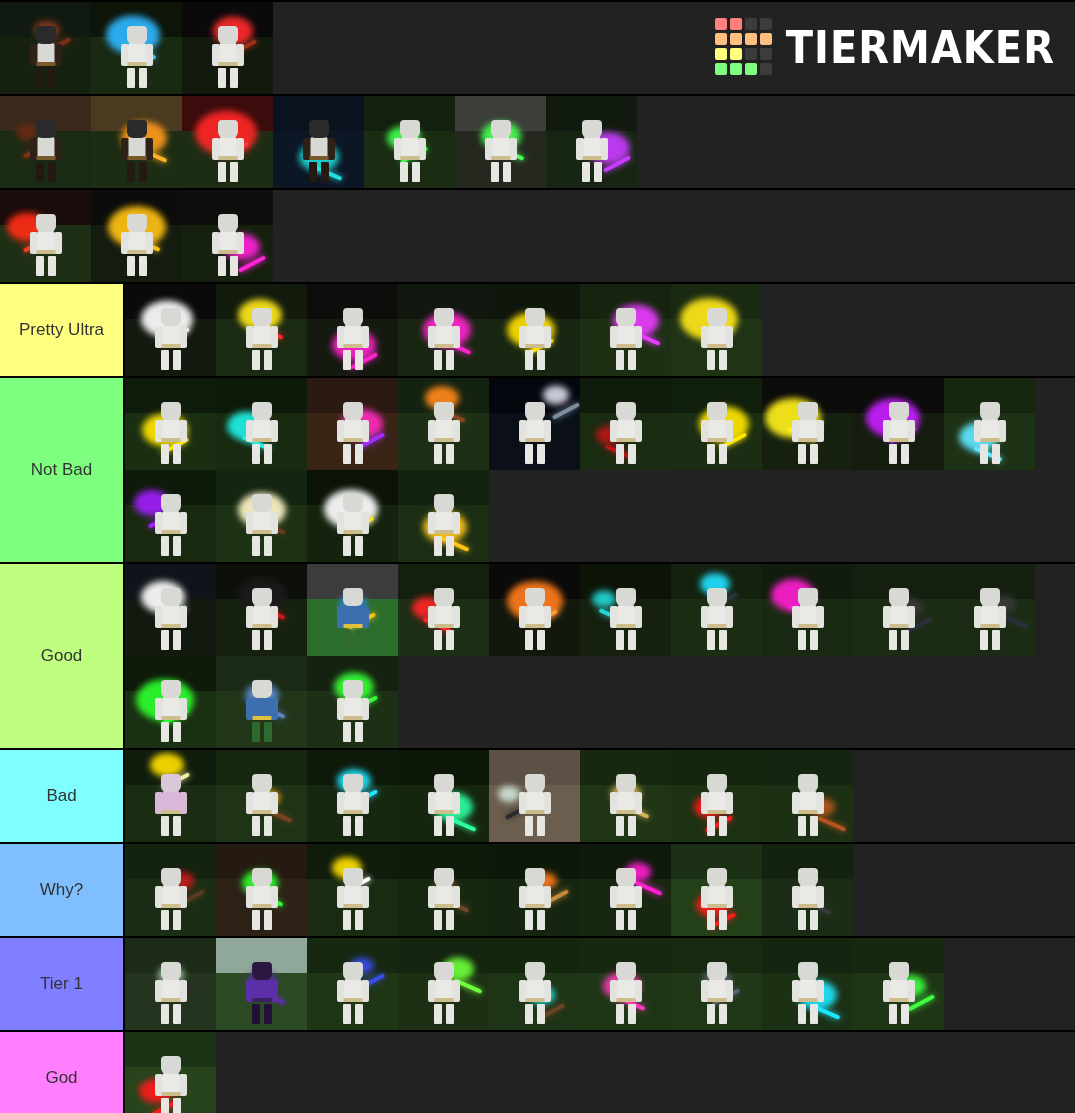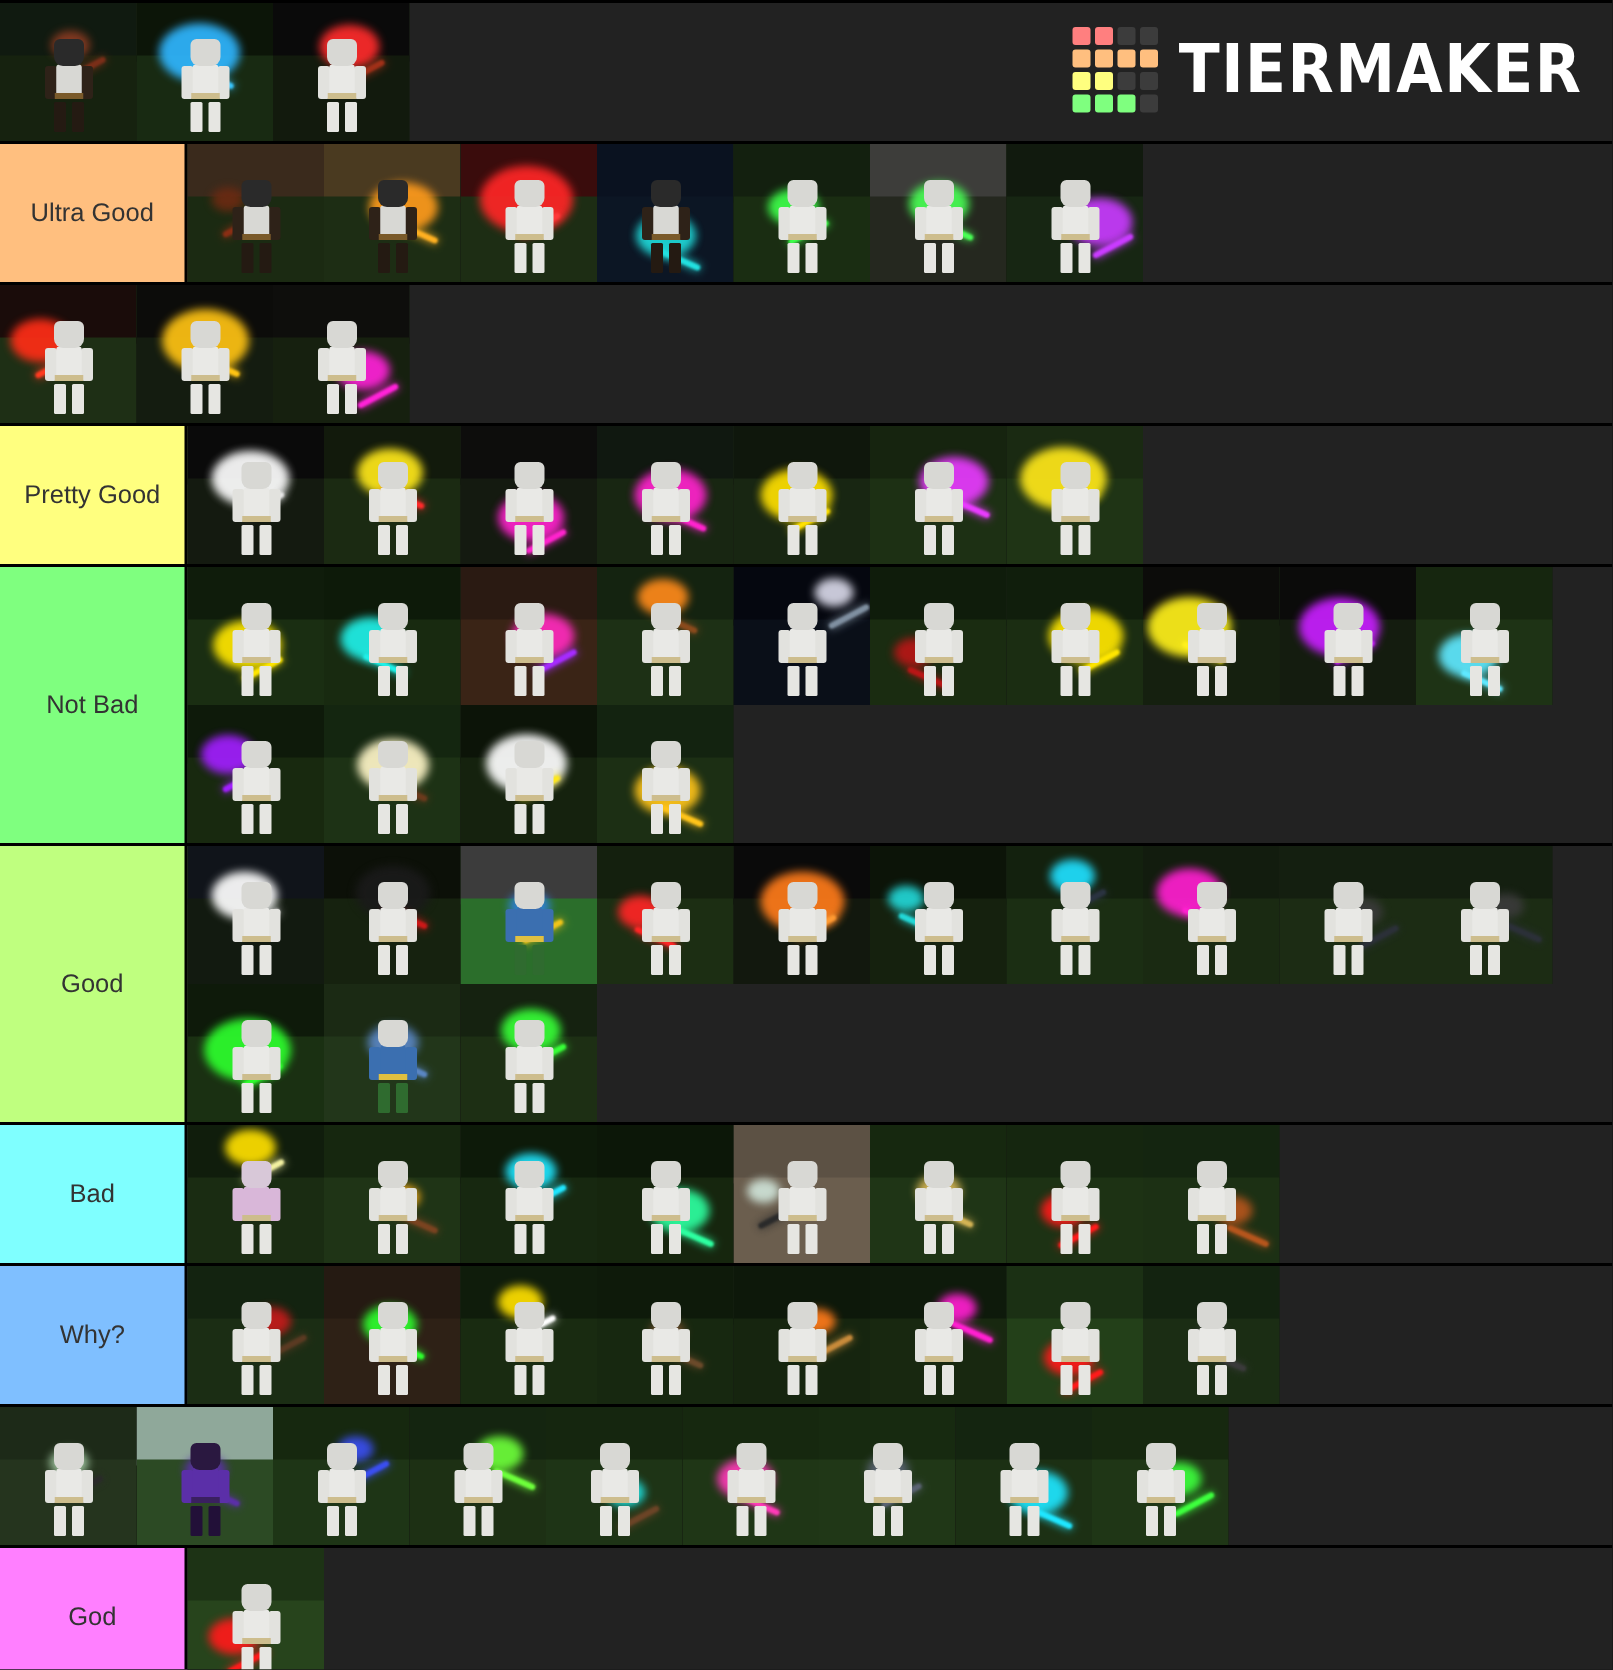--- a/index.html
+++ b/index.html
@@ -253,21 +253,20 @@
                 <div class="belt" style="background: rgb(205, 189, 141);"></div>
                 <div class="leg-l" style="background: rgb(230, 230, 226);"></div>
                 <div class="leg-r" style="background: rgb(230, 230, 226);"></div>
                 <div class="head" style="background: rgb(216, 216, 212);"></div>
               </div>
             </div>
           </div>
         </div>
       </div>
       <div class="tier-row">
-        <div class="tier-label" style="background: rgb(255, 191, 127);">Ultra Good</div>
         <div class="tier-items">
           <div class="tier-item">
             <div class="scene">
               <div class="sky" style="background: rgb(58, 42, 28);"></div>
               <div class="ground" style="background: rgb(27, 42, 18);"></div>
               <div class="fx" style="background: rgb(107, 42, 18); width: 22px; height: 16px; left: 30%; top: 40%; transform: translate(-50%, -50%);"></div>
               <div class="blade" style="background: rgb(138, 46, 20); width: 30px; height: 4px; left: 24%; top: 56%; transform: rotate(-28deg); box-shadow: rgb(138, 46, 20) 0px 0px 6px;"></div>
               <div class="char">
                 <div class="arm-l" style="background: rgb(46, 34, 24);"></div>
                 <div class="arm-r" style="background: rgb(46, 34, 24);"></div>
@@ -432,21 +431,21 @@
                 <div class="belt" style="background: rgb(205, 189, 141);"></div>
                 <div class="leg-l" style="background: rgb(230, 230, 226);"></div>
                 <div class="leg-r" style="background: rgb(230, 230, 226);"></div>
                 <div class="head" style="background: rgb(216, 216, 212);"></div>
               </div>
             </div>
           </div>
         </div>
       </div>
       <div class="tier-row">
-        <div class="tier-label" style="background: rgb(255, 255, 127);">Pretty Good</div>
+        <div class="tier-label" style="background: rgb(255, 255, 127);">Pretty Ultra</div>
         <div class="tier-items">
           <div class="tier-item">
             <div class="scene">
               <div class="sky" style="background: rgb(10, 10, 10);"></div>
               <div class="ground" style="background: rgb(20, 26, 16);"></div>
               <div class="fx" style="background: rgb(255, 255, 255); width: 52px; height: 37px; left: 46%; top: 38%; transform: translate(-50%, -50%);"></div>
               <div class="blade" style="background: rgb(232, 232, 232); width: 30px; height: 4px; left: 40%; top: 54%; transform: rotate(-28deg); box-shadow: rgb(232, 232, 232) 0px 0px 6px;"></div>
               <div class="char">
                 <div class="arm-l" style="background: rgb(226, 226, 222);"></div>
                 <div class="arm-r" style="background: rgb(226, 226, 222);"></div>
@@ -1307,20 +1306,21 @@
                 <div class="belt" style="background: rgb(205, 189, 141);"></div>
                 <div class="leg-l" style="background: rgb(230, 230, 226);"></div>
                 <div class="leg-r" style="background: rgb(230, 230, 226);"></div>
                 <div class="head" style="background: rgb(216, 216, 212);"></div>
               </div>
             </div>
           </div>
         </div>
       </div>
       <div class="tier-row">
+        <div class="tier-label" style="background: rgb(127, 127, 255);">Tier 1</div>
         <div class="tier-items">
           <div class="tier-item">
             <div class="scene">
               <div class="sky" style="background: rgb(29, 42, 24);"></div>
               <div class="ground" style="background: rgb(37, 52, 30);"></div>
               <div class="fx" style="background: rgb(159, 196, 159); width: 26px; height: 19px; left: 50%; top: 40%; transform: translate(-50%, -50%);"></div>
               <div class="blade" style="background: rgb(42, 42, 42); width: 30px; height: 4px; left: 44%; top: 56%; transform: rotate(-28deg); box-shadow: rgb(42, 42, 42) 0px 0px 6px;"></div>
               <div class="char">
                 <div class="arm-l" style="background: rgb(226, 226, 222);"></div>
                 <div class="arm-r" style="background: rgb(226, 226, 222);"></div>

